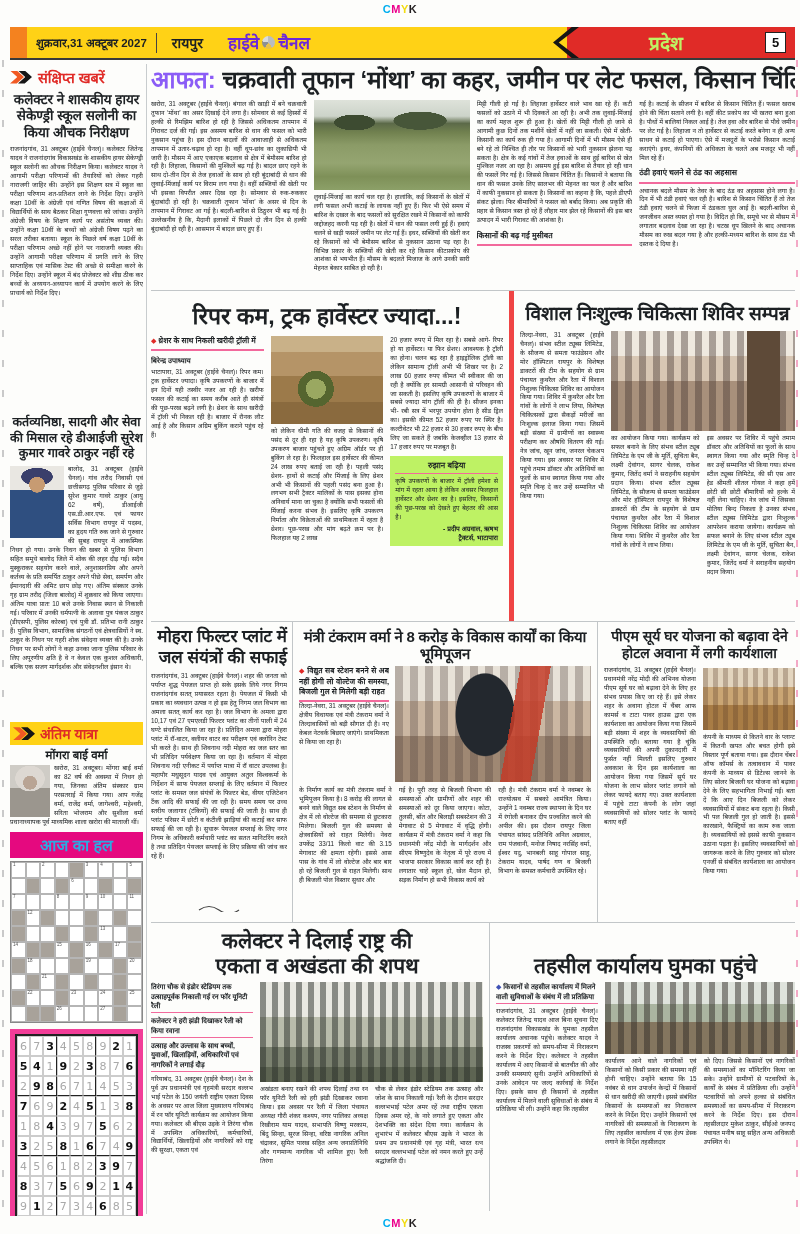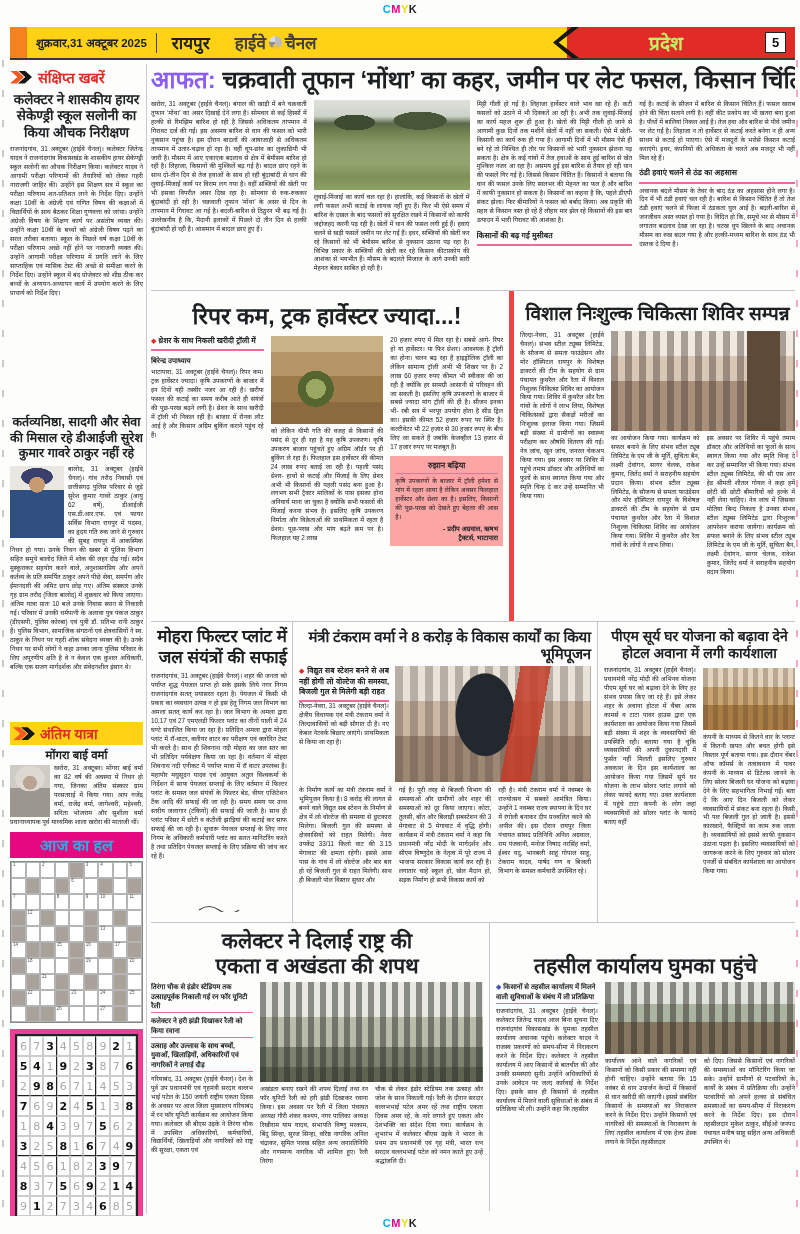--- a/index.html
+++ b/index.html
@@ -12,22 +12,22 @@
   .cmyk{position:absolute;left:50%;transform:translateX(-50%);font-weight:bold;font-size:11px;letter-spacing:.5px;}
   .cmyk.top{top:3px;} .cmyk.bottom{top:1217px;}
   .cmyk .c{color:#00aeef;} .cmyk .m{color:#ec008c;} .cmyk .y{color:#f2dc10;} .cmyk .k{color:#231f20;}
 
   
   .masthead{position:absolute;left:10px;right:5px;top:27px;height:31px;background:#ffd216;
        display:flex;align-items:center;border-bottom:2px solid #3a3a3a;}
   .orange-block{width:17px;height:100%;background:#f4821f;flex:none;}
   .mh-date{font-weight:bold;font-size:11.5px;padding:0 9px;white-space:nowrap;}
   .mh-sep{width:1px;height:20px;background:#444;flex:none;}
-  .mh-city{font-weight:bold;font-size:17px;padding:0 15px;white-space:nowrap;}
-  .mh-brand{display:flex;align-items:center;gap:3px;margin-left:10px;color:#404040;font-weight:bold;font-size:17px;white-space:nowrap;}
+  .mh-city{font-weight:bold;font-size:14px;padding:0 15px;white-space:nowrap;}
+  .mh-brand{display:flex;align-items:center;gap:3px;margin-left:10px;color:#6d28d9;font-weight:bold;font-size:17px;white-space:nowrap;}
   .logo-circle{width:13px;height:13px;border-radius:50%;flex:none;
        background:conic-gradient(#b9bdc0 0 40%,#e8c14a 40% 60%,#8c8f93 60% 78%,#d9dcde 78% 100%);}
   .mh-right{margin-left:auto;height:100%;width:228px;background:#e02b27;display:flex;align-items:center;position:relative;flex:none;}
   .black-chev{position:absolute;left:-14px;width:26px;height:31px;background:#161616;
        clip-path:polygon(100% 0,22% 50%,100% 100%,72% 100%,0 50%,72% 0);}
   .section-title{color:#bef264;font-weight:bold;font-size:19px;flex:1;text-align:center;}
   .page-num{width:19px;height:19px;background:#fff;color:#111;border:1px solid #222;font-weight:bold;font-size:13px;
        display:flex;align-items:center;justify-content:center;margin-right:9px;flex:none;}
 
   .vline-sb{position:absolute;left:146px;top:64px;height:1150px;width:1px;background:#c8ccce;}
@@ -74,37 +74,37 @@
   .row2{display:flex;height:330px;overflow:hidden;}
   .reaper{width:352px;padding-right:6px;border-right:5px solid #ef4444;flex:none;}
   .reaper-head{font-size:23px;font-weight:800;text-align:center;padding:8px 0 5px;white-space:nowrap;overflow:hidden;}
   .cols{display:flex;gap:7px;overflow:hidden;}
   .reaper .cols{height:274px;}
   .bullet-sub{font-weight:800;font-size:7.6px;line-height:1.35;border-bottom:2px solid #f2699c;padding-bottom:3px;}
   .diamond{color:#e02b27;font-size:7px;}
   .diamond.blue{color:#3f51b5;}
   .byline{font-weight:800;font-size:7.2px;margin:5px 0 2px;}
   .ph-harv{width:100%;height:88px;margin-bottom:3px;}
-  .graybox{background:#fca5a5;padding:4px 5px;margin-top:4px;}
+  .graybox{background:#bef264;padding:4px 5px;margin-top:4px;}
   .gb-title{text-align:center;font-weight:800;font-size:8px;border-bottom:1.5px solid #f2699c;padding-bottom:2px;margin-bottom:3px;}
   .gb-sign{text-align:right;font-weight:800;font-size:6.6px;margin-top:3px;line-height:1.3;}
   .medical{flex:1;padding-left:6px;overflow:hidden;}
   .medical-head{font-size:19px;font-weight:800;text-align:center;padding:9px 0 5px;white-space:nowrap;overflow:hidden;}
   .medical-body{display:flex;gap:7px;height:272px;overflow:hidden;}
   .med-col1{width:84px;flex:none;}
   .med-right{flex:1;display:flex;flex-direction:column;overflow:hidden;}
   .ph-camp{width:100%;height:100px;margin-bottom:3px;}
   .med-cols{display:flex;gap:7px;flex:1;overflow:hidden;}
 
   .row3{display:flex;height:300px;overflow:hidden;}
   .filter{width:136px;padding-right:5px;border-right:1px solid #c2c6c8;flex:none;}
   .filter-head{font-weight:700;font-size:17px;text-align:right;line-height:1.22;padding:5px 0 3px;}
   .filter .sb-body{height:228px;}
   .bhoomi{width:292px;padding:0 6px;border-right:1px solid #c2c6c8;flex:none;overflow:hidden;}
-  .bhoomi-head{font-weight:900;font-size:15px;text-align:right;line-height:1.15;padding:6px 0 4px;letter-spacing:-0.2px;}
+  .bhoomi-head{font-weight:900;font-size:15px;text-align:center;line-height:1.15;padding:6px 0 4px;letter-spacing:-0.2px;}
   .bhoomi-top{display:flex;gap:6px;height:116px;overflow:hidden;}
   .bh-left{width:90px;flex:none;}
   .ph-plaque{flex:1;height:116px;}
   .bhoomi .cols{height:132px;margin-top:4px;}
   .surya{flex:1;padding-left:6px;overflow:hidden;}
   .surya-head{font-weight:800;font-size:14px;text-align:center;line-height:1.22;padding:6px 0 4px;}
   .surya .cols{height:248px;}
   .ph-hall{width:100%;height:62px;margin:2px 0 3px;}
   .flourish{display:block;margin:4px auto 0;}
 
@@ -160,21 +160,21 @@
 
 <div class="edge-marks-left"></div>
 <div class="edge-marks-right"></div>
 
 <div class="cmyk top">
   <span class="c">C</span><span class="m">M</span><span class="y">Y</span><span class="k">K</span>
 </div>
 
 <div class="masthead">
   <div class="orange-block"></div>
-  <div class="mh-date">शुक्रवार,31 अक्टूबर 2025</div>
+  <div class="mh-date">शुक्रवार,31 अक्टूबर 2027</div>
   <div class="mh-sep"></div>
   <div class="mh-city">रायपुर</div>
   <div class="mh-brand">
     <span>हाईवे</span>
     <span class="logo-circle"></span>
     <span>चैनल</span>
   </div>
   <div class="mh-right">
     <div class="black-chev"></div>
     <div class="section-title">प्रदेश</div>

